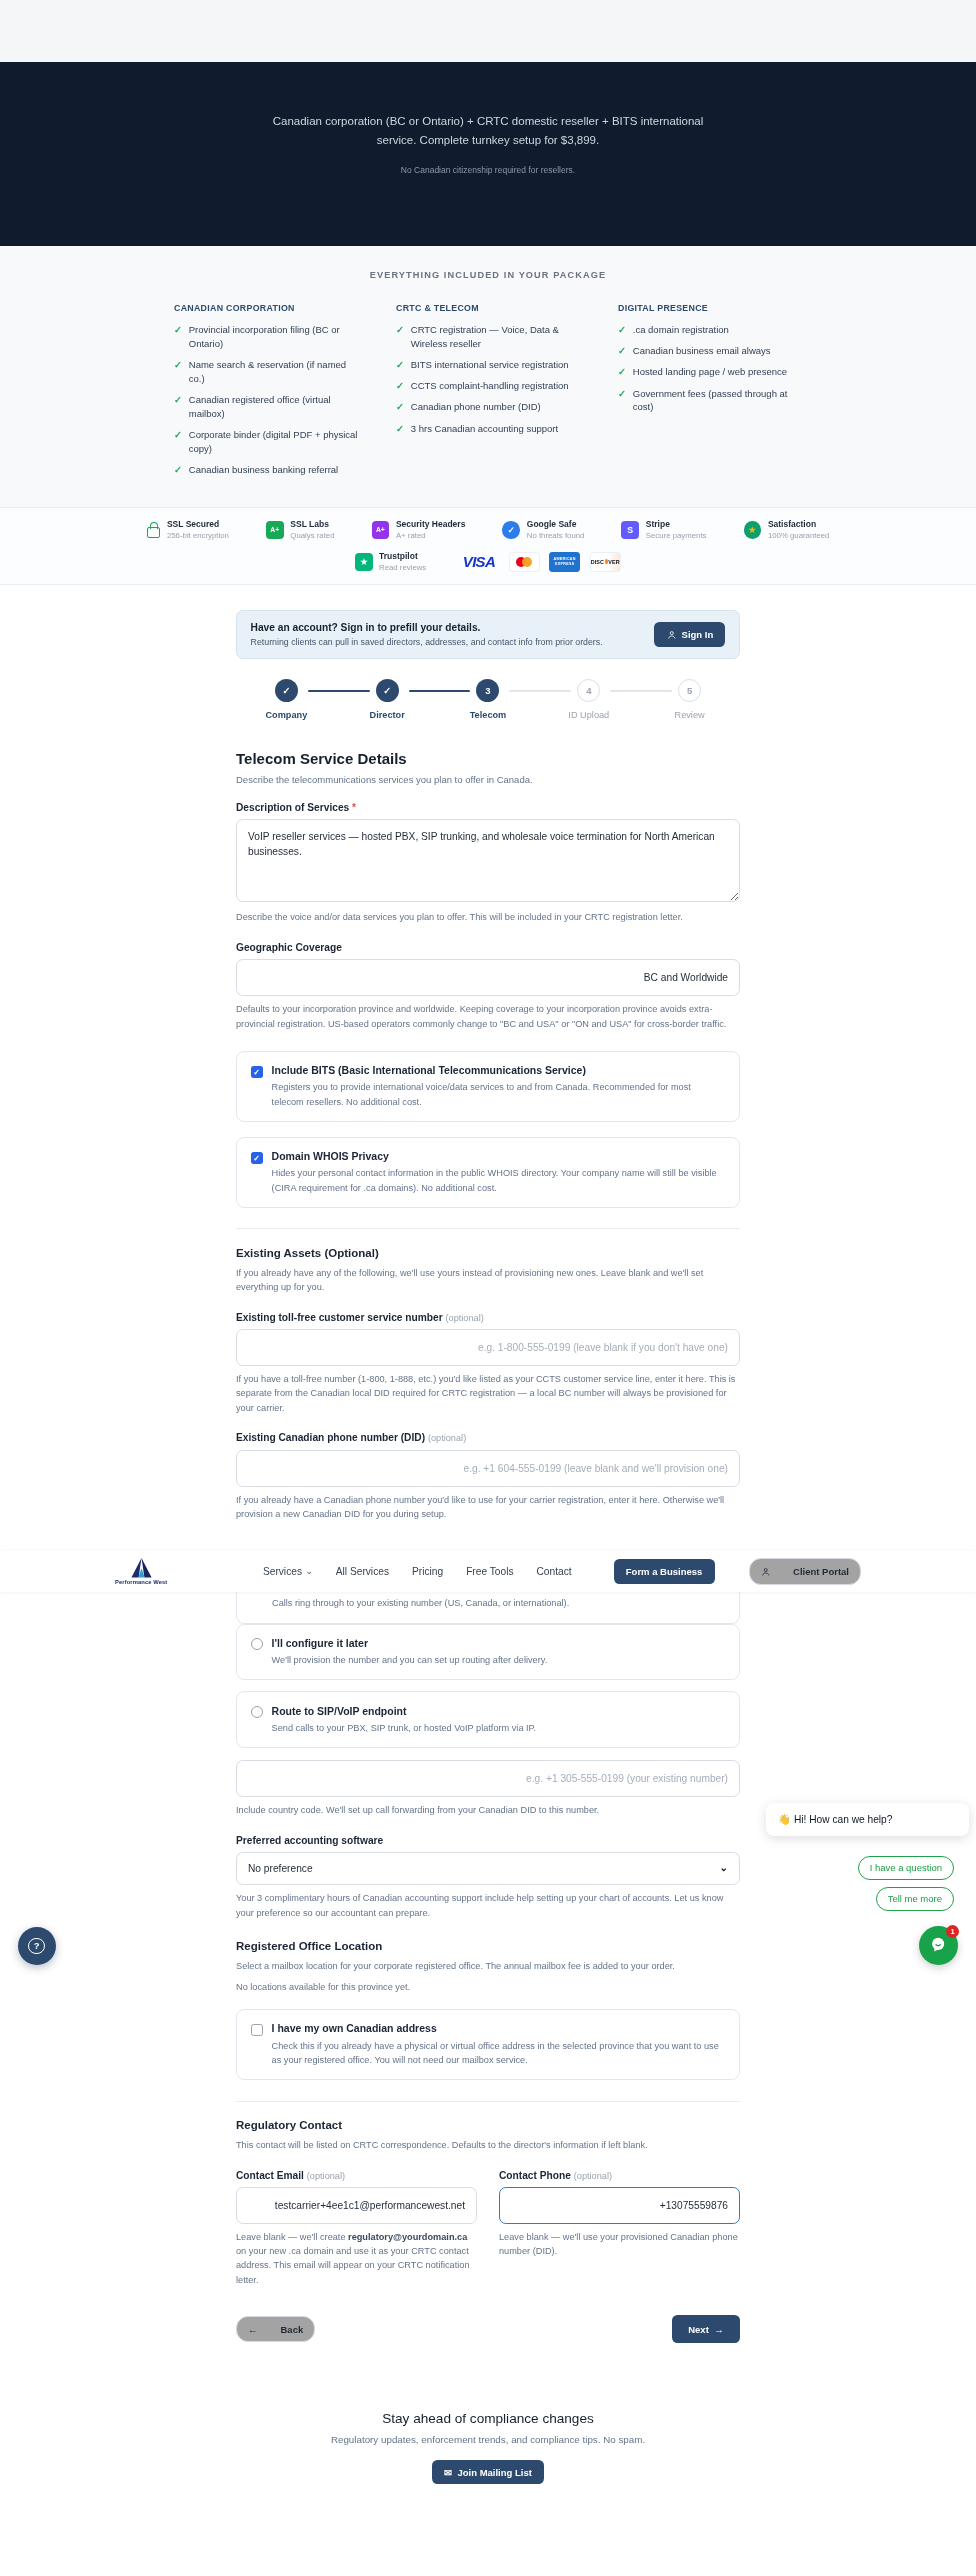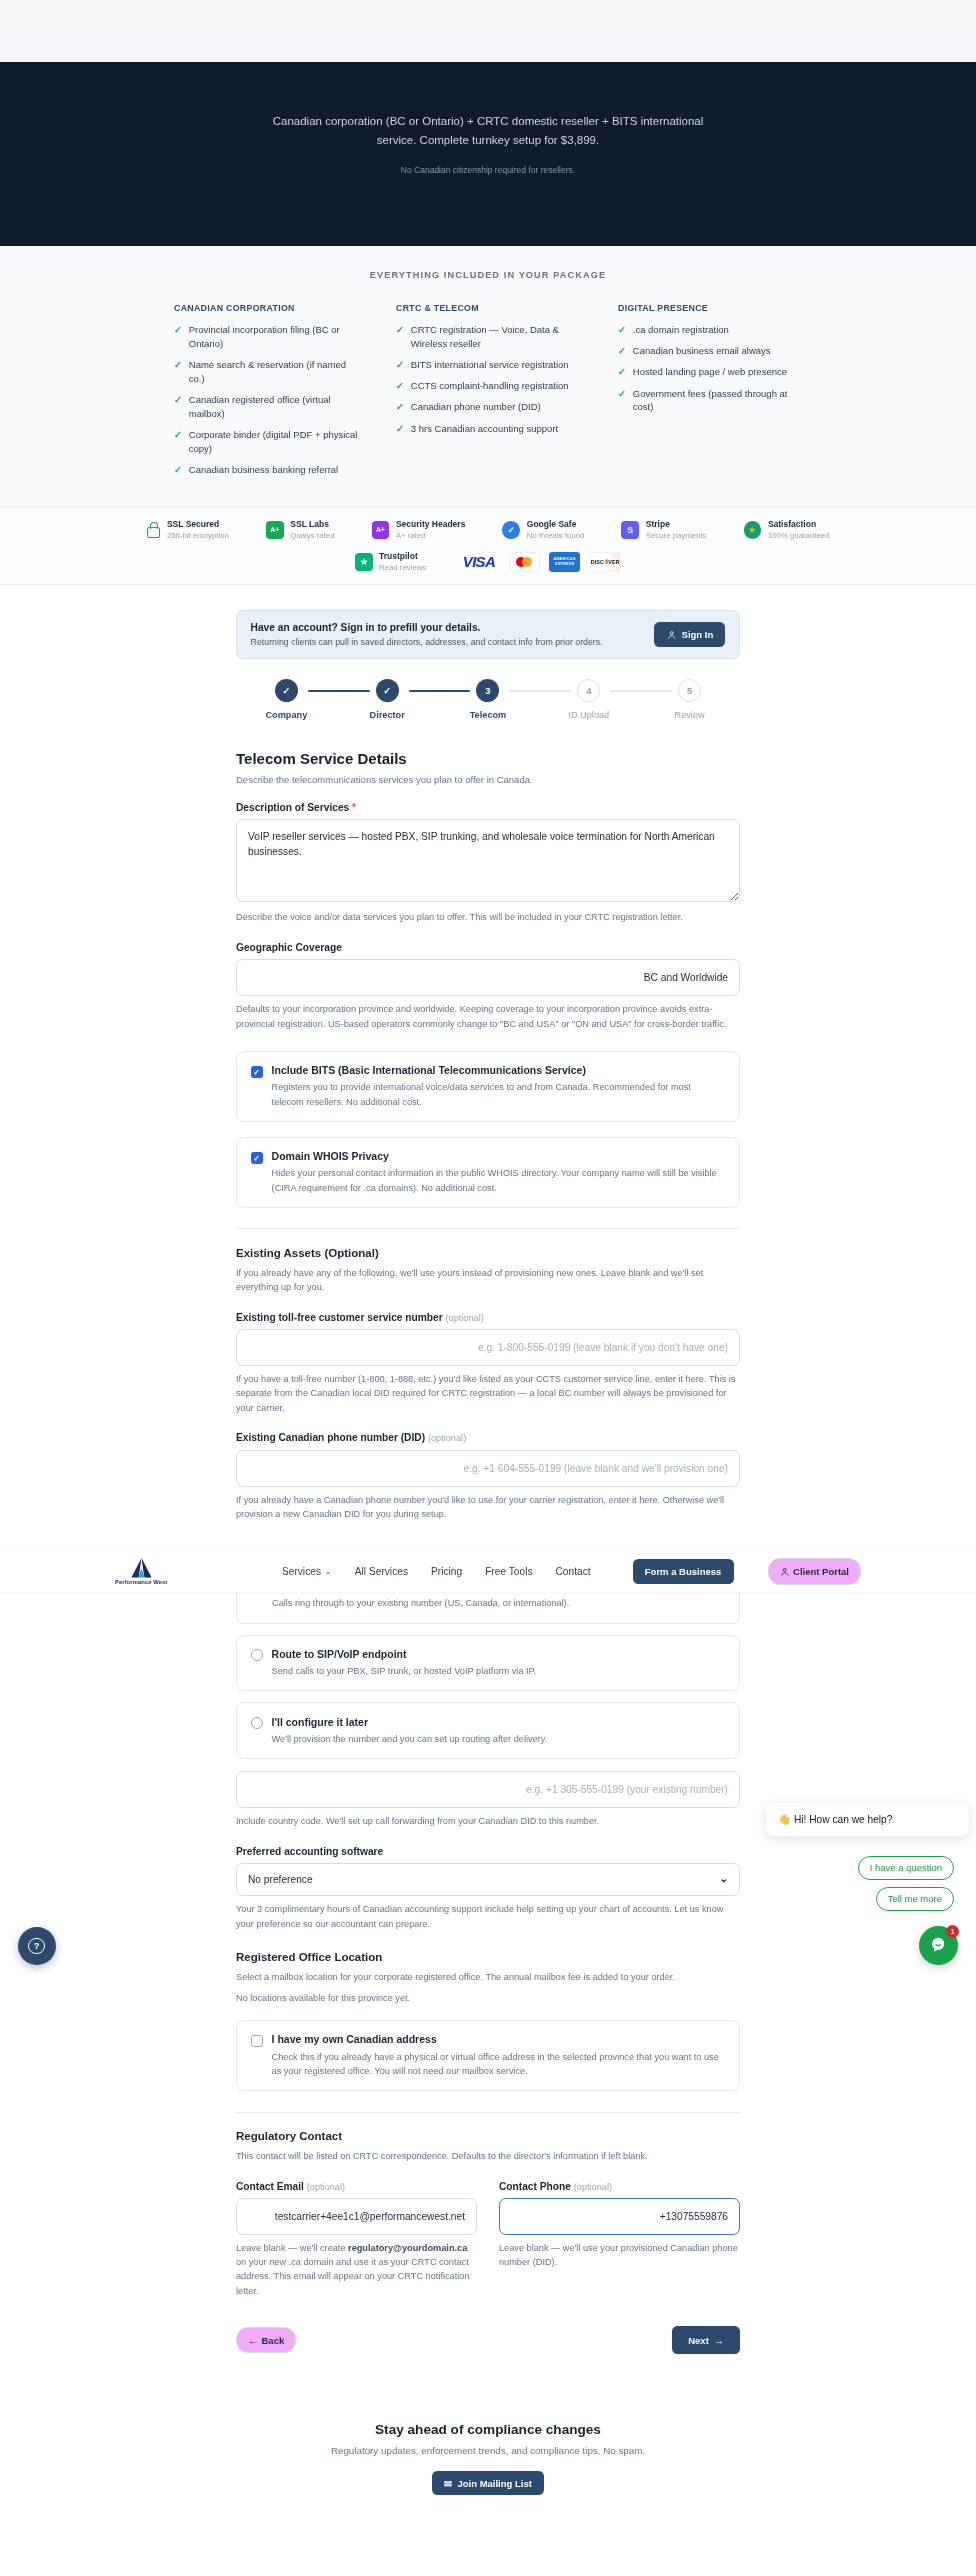--- a/index.html
+++ b/index.html
@@ -129,41 +129,41 @@
 
   
   .navbar { margin-top: 30px; height: 41px; background: #fff; box-shadow: 0 1.4px 4.1px rgba(15,30,60,.08);
             position: relative; z-index: 5; }
   .nav-inner { width: 746px; margin: 0 auto; height: 41px; display: flex; align-items: center; }
   .brand { display: flex; flex-direction: column; align-items: center; gap: 0.7px; }
   .brand-name { color: #1d2d6b; font-size: 5.8px; font-weight: 800; letter-spacing: 0.1px; }
   .nav-links { margin-left: auto; display: flex; align-items: center; gap: 23px; }
   .nav-link { color: #374151; font-size: 10.2px; text-decoration: none; display: inline-flex; align-items: center; gap: 3.4px; }
   .nav-link .chev { font-size: 8.8px; color: #4b5563; margin-top: -2px; }
-  .btn-outline { background: #f0abfc; border: 0.7px solid #d5dae2; border-radius: 12px; padding: 6.8px 11px;
+  .btn-outline { background: #a3a3a3; border: 0.7px solid #d5dae2; border-radius: 12px; padding: 6.8px 11px;
                  font-size: 9.5px; font-weight: 600; color: #1f2937; display: inline-flex; align-items: center;
-                 gap: 4px; font-family: inherit; cursor: pointer; }
+                 gap: 23px; font-family: inherit; cursor: pointer; }
   .nav-cta { margin-left: 19px; }
   .nav-portal { margin-left: 11px; }
 
   
   .clipped-card { border: 0.7px solid #e3e7ed; border-top: none; border-radius: 0 0 8.1px 8.1px;
                   padding: 4.1px 13.6px 12.2px 35px; }
 
   
   .actions { margin-top: 28.5px; display: flex; justify-content: space-between; align-items: center; padding-bottom: 45px; }
 
   
   .two-col { display: flex; gap: 22px; margin-top: 17.6px; }
   .col { flex: 1; }
   .input.focused { border: 1.4px solid #3c77b8; }
 
   
   .newsletter { background: #fff; text-align: center; padding: 23px 0 30px; }
-  .nl-heading { font-size: 13.6px; font-weight: 700; color: #16202e; }
+  .nl-heading { font-size: 13.6px; font-weight: 400; color: #16202e; }
   .nl-sub { margin-top: 8.1px; color: #64748b; font-size: 9.8px; }
   .nl-btn { margin-top: 15px; }
 
   
   .help-btn { position: absolute; left: 17.6px; top: 1927px; width: 38px; height: 38px; border-radius: 50%;
               background: #2d4a6e; display: flex; align-items: center; justify-content: center;
               box-shadow: 0 2.7px 8.1px rgba(20,40,70,.3); cursor: pointer; z-index: 20; border: none; }
   .help-ring { width: 16.3px; height: 16.3px; border: 1.4px solid #fff; border-radius: 50%; color: #fff;
                font-size: 9.5px; font-weight: 700; display: flex; align-items: center; justify-content: center; }
   .chat-bubble { position: absolute; right: 6.8px; top: 1803px; width: 203px; background: #fff; border-radius: 8.1px;
@@ -451,33 +451,33 @@
         </div>
       </div>
     </nav>
 
     <div class="container">
 
       <div class="clipped-card">
         <div class="oc-desc" style="margin-top:0">Calls ring through to your existing number (US, Canada, or international).</div>
       </div>
 
+      <div class="opt-card">
+        <span class="radio"></span>
+        <span>
+          <div class="oc-title">I'll configure it later</div>
+          <div class="oc-desc">We'll provision the number and you can set up routing after delivery.</div>
+        </span>
+      </div>
+
       <div class="opt-card" style="margin-top:11px">
         <span class="radio"></span>
         <span>
           <div class="oc-title">Route to SIP/VoIP endpoint</div>
           <div class="oc-desc">Send calls to your PBX, SIP trunk, or hosted VoIP platform via IP.</div>
-        </span>
-      </div>
-
-      <div class="opt-card">
-        <span class="radio"></span>
-        <span>
-          <div class="oc-title">I'll configure it later</div>
-          <div class="oc-desc">We'll provision the number and you can set up routing after delivery.</div>
         </span>
       </div>
 
       <div class="field" style="margin-top:12.2px">
         <input class="input" placeholder="e.g. +1 305-555-0199 (your existing number)" style="">
         <p class="helper">Include country code. We'll set up call forwarding from your Canadian DID to this number.</p>
       </div>
 
       <div class="field">
         <label class="f-label">Preferred accounting software</label>

